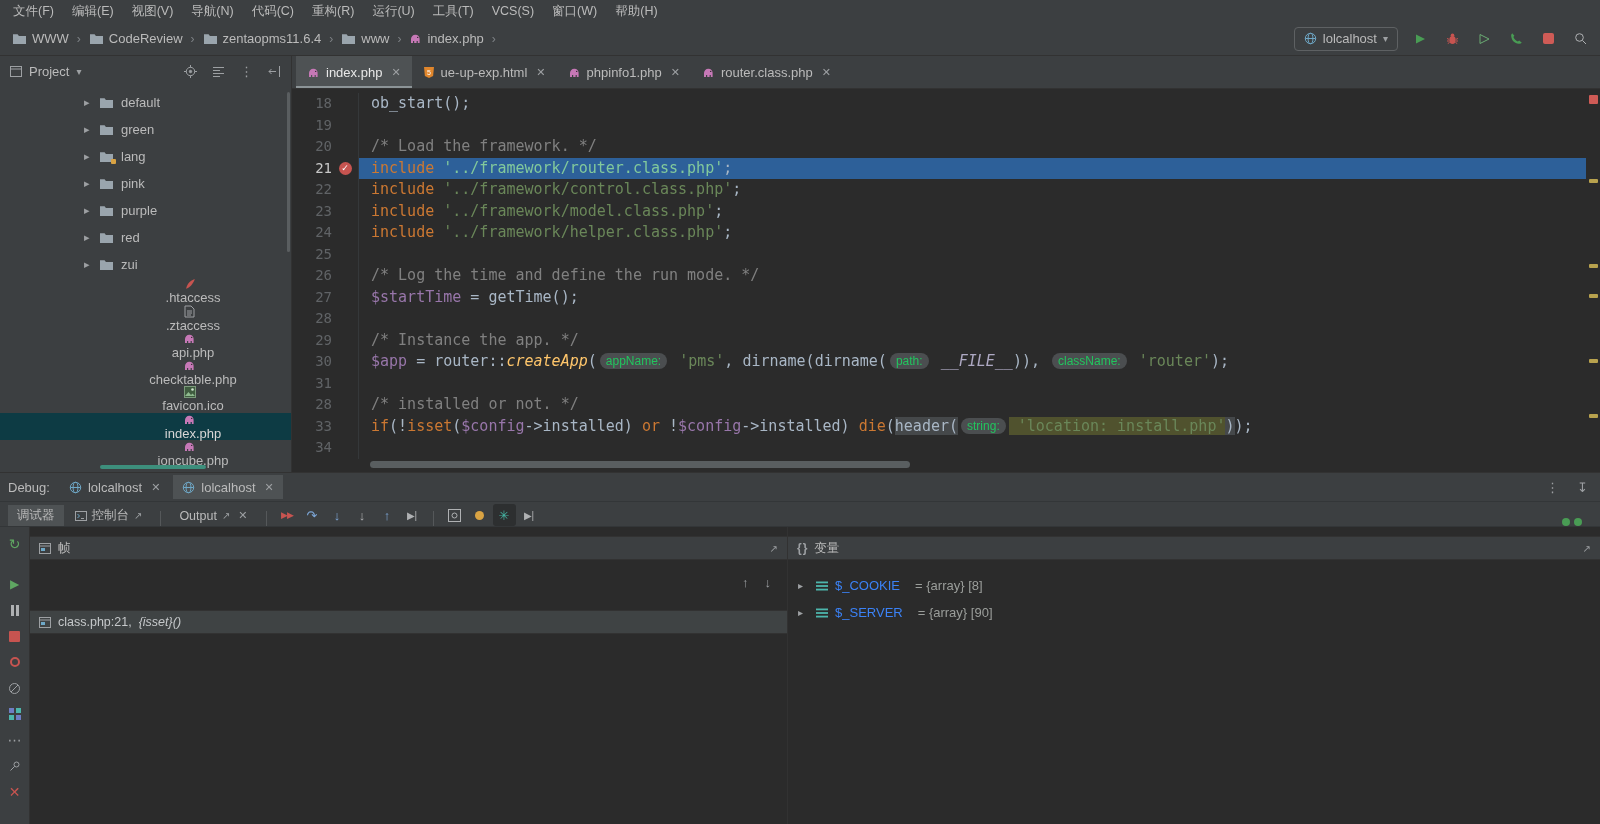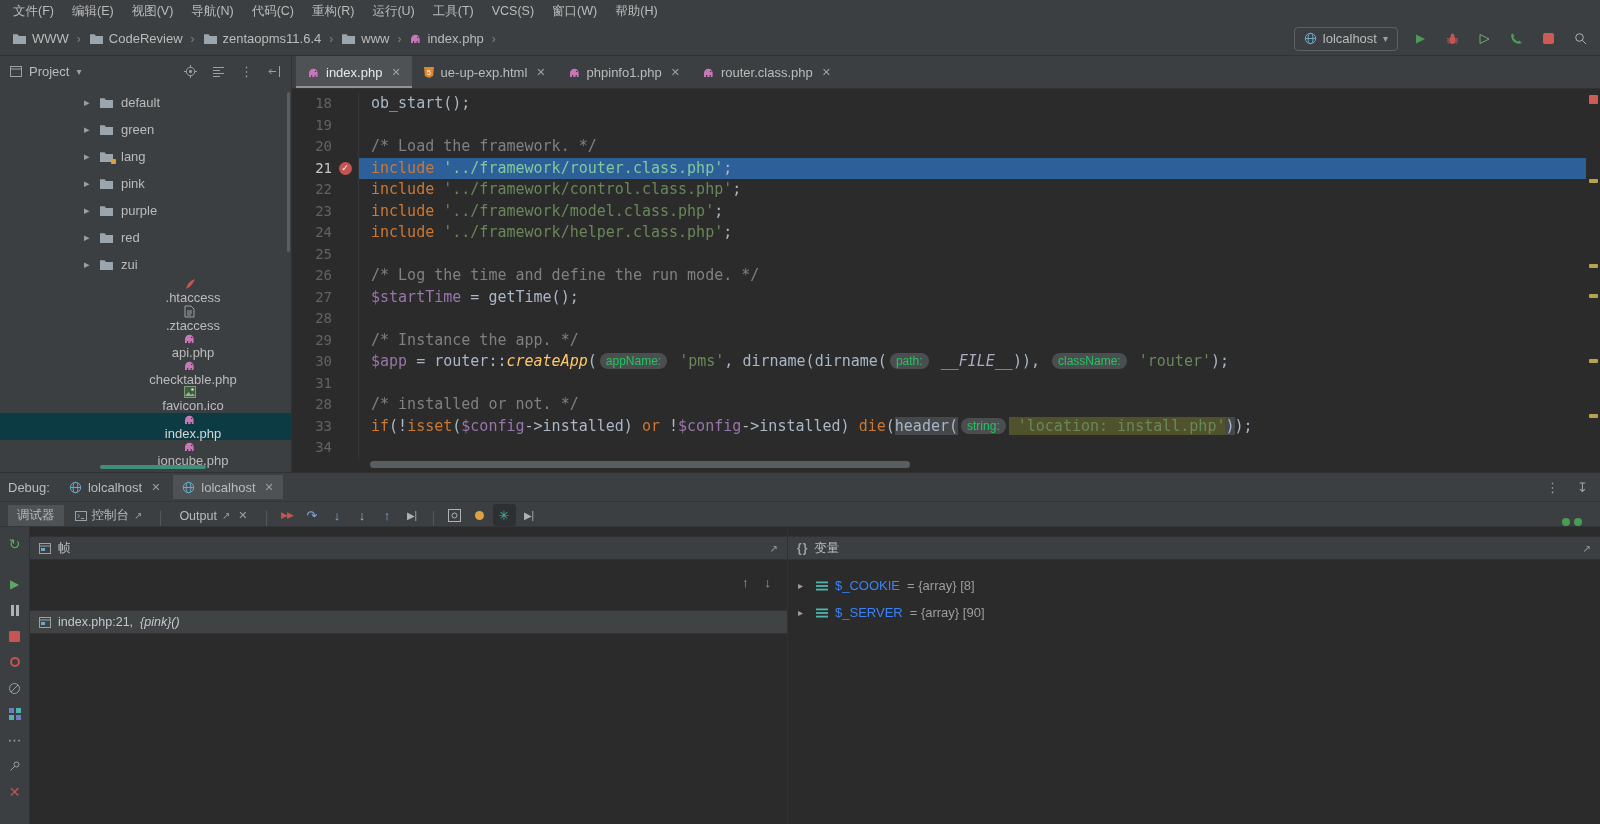--- a/index.html
+++ b/index.html
@@ -123,21 +123,21 @@
   .frames-nav { position:absolute; top:48px; right:16px; display:flex; gap:16px; color:#9da0a3; }
   .frame-row { position:absolute; top:83px; left:0; right:0; height:24px; background:#3f4344;
                border-top:1px solid #323232; border-bottom:1px solid #323232;
                display:flex; align-items:center; gap:7px; padding:0 9px; font-size:12.5px; color:#c5c8ca; }
   .frame-fn { font-style:italic; }
   .braces { color:#9da0a3; font-weight:bold; font-size:12px; }
   .var-row { position:absolute; left:0; right:0; height:27px; display:flex; align-items:center;
              padding-left:10px; gap:5px; font-size:13px; }
   .var-chevron { width:13px; color:#9da0a3; font-size:10px; }
   .var-name { color:#3b82f6; margin-left:2px; }
-  .var-value { color:#9b9e9b; margin-left:2px; }
+  .var-value { color:#9b9e9b; margin-left:10px; }
 </style>
 </head>
 <body>
 
 <div class="app">
 
   <div class="menubar">
       <span class="menu-item">文件(F)</span>
       <span class="menu-item">编辑(E)</span>
       <span class="menu-item">视图(V)</span>
@@ -625,22 +625,22 @@
           <span>↓</span>
         </div>
         <div class="frame-row">
           <span class="fico">
               <svg width="12" height="11">
                 <rect x="0.5" y="0.5" width="11" height="10" fill="none" stroke="#9da0a3"></rect>
                 <path d="M0.5 3h11" stroke="#9da0a3"></path>
                 <rect x="2" y="5" width="4" height="3" fill="#6fa8c7"></rect>
               </svg>
             </span>
-          <span>index.php:21, </span>
-          <span class="frame-fn">{pink}()</span>
+          <span>class.php:21, </span>
+          <span class="frame-fn">{isset}()</span>
         </div>
       </div>
 
       <div class="vars">
         <div class="panel-header">
           <span class="braces">{ }</span>
           <span>变量</span>
           <span class="ext">↗</span>
         </div>
         <div>

